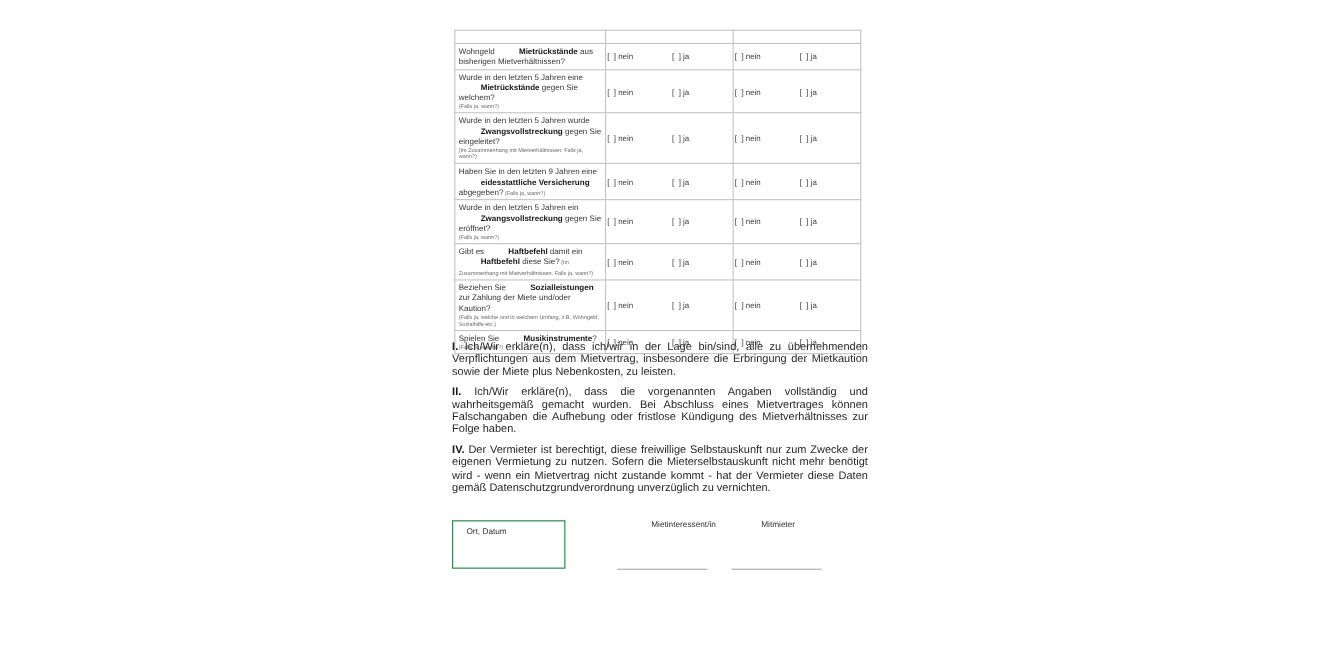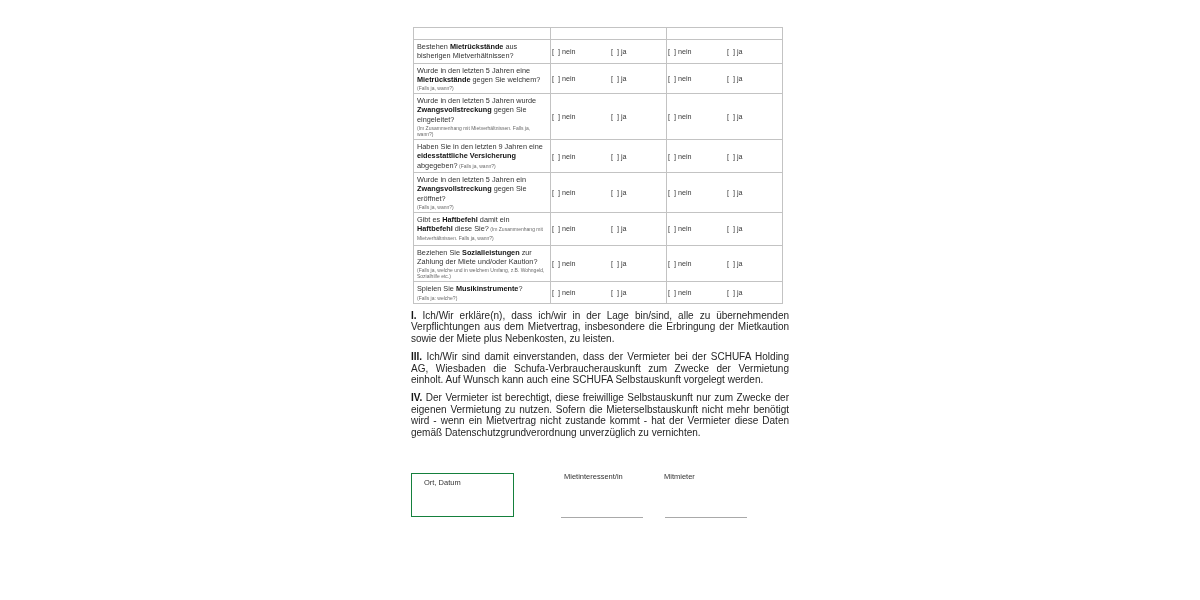--- a/index.html
+++ b/index.html
@@ -10,38 +10,38 @@
   .qtable{
     position:absolute;left:413px;top:27px;width:369px;
     border-collapse:collapse;table-layout:fixed;
   }
   .qtable td{border:1px solid #c3c3c3;}
   .head-row td{height:11px;padding:0;}
   .qcell{
     padding:2px 3px;font-size:7.3px;line-height:9.3px;color:#333;
     vertical-align:top;word-wrap:break-word;
   }
-  .qcell b{color:#141414;}
+  .qcell b{color:#141414;margin-left:20px;}
   .note{font-size:5px;line-height:6px;color:#6b6b6b;display:block;margin-top:1px;}
   .note.inline{display:inline;margin-top:0;}
   .acell{vertical-align:middle;padding:0 0 0 1px;font-size:7.2px;color:#3a3a3a;}
   .cb{white-space:pre;display:inline-block;}
   .acell .cb:first-child{width:59px;}
   .paras{
     position:absolute;left:411px;top:310px;width:378px;
     font-size:10px;line-height:11.4px;color:#262626;text-align:justify;
   }
   .para{margin:0 0 7px 0;}
   .plabel{font-weight:bold;color:#141414;}
   .ort-box{
     position:absolute;left:411px;top:473px;width:103px;height:44px;
     border:1px solid #15803d;box-sizing:border-box;
     font-size:7.5px;color:#333;padding:4px 12px;
   }
-  .sig-label{position:absolute;top:472px;font-size:7.5px;color:#333;}
+  .sig-label{position:absolute;top:472px;font-size:7.5px;color:#333;margin-left:28px;}
   .sig1{left:564px;}
   .sig2{left:664px;text-align:center;}
   .sig-line{position:absolute;top:517px;height:1px;background:#a9a9a9;width:82px;}
   .line1{left:561px;}
   .line2{left:665px;}
 </style>
 </head>
 <body>
 
 <div>
@@ -52,21 +52,21 @@
         <col style="width:116px">
         <col style="width:116px">
     </colgroup>
     <tbody id="qtbody">
         <tr class="head-row">
           <td></td>
           <td></td>
           <td></td>
         </tr>
         <tr>
-          <td class="qcell"><span>Bestehen </span><b>Mietrückstände</b><span> aus bisherigen Mietverhältnissen?</span></td>
+          <td class="qcell"><span>Wohngeld </span><b>Mietrückstände</b><span> aus bisherigen Mietverhältnissen?</span></td>
           <td class="acell"><span class="cb">[  ] nein</span><span class="cb">[  ] ja</span></td>
           <td class="acell"><span class="cb">[  ] nein</span><span class="cb">[  ] ja</span></td>
         </tr>
         <tr>
           <td class="qcell"><span>Wurde in den letzten 5 Jahren eine </span><b>Mietrückstände</b><span> gegen Sie welchem?</span><span class="note">(Falls ja, wann?)</span></td>
           <td class="acell"><span class="cb">[  ] nein</span><span class="cb">[  ] ja</span></td>
           <td class="acell"><span class="cb">[  ] nein</span><span class="cb">[  ] ja</span></td>
         </tr>
         <tr>
           <td class="qcell"><span>Wurde in den letzten 5 Jahren wurde </span><b>Zwangsvollstreckung</b><span> gegen Sie eingeleitet?</span><span class="note">(Im Zusammenhang mit Mietverhältnissen. Falls ja, wann?)</span></td>
@@ -96,21 +96,21 @@
         <tr>
           <td class="qcell"><span>Spielen Sie </span><b>Musikinstrumente</b><span>?</span><span class="note">(Falls ja: welche?)</span></td>
           <td class="acell"><span class="cb">[  ] nein</span><span class="cb">[  ] ja</span></td>
           <td class="acell"><span class="cb">[  ] nein</span><span class="cb">[  ] ja</span></td>
         </tr>
       </tbody>
   </table>
 
   <div class="paras">
     <p class="para"><b class="plabel">I.</b> <span>Ich/Wir erkläre(n), dass ich/wir in der Lage bin/sind, alle zu übernehmenden Verpflichtungen aus dem Mietvertrag, insbesondere die Erbringung der Mietkaution sowie der Miete plus Nebenkosten, zu leisten.</span></p>
-    <p class="para"><b class="plabel">III.</b> <span>Ich/Wir sind damit einverstanden, dass der Vermieter bei der SCHUFA Holding AG, Wiesbaden die Schufa-Verbraucherauskunft zum Zwecke der Vermietung einholt. Auf Wunsch kann auch eine SCHUFA Selbstauskunft vorgelegt werden.</span></p>
+    <p class="para"><b class="plabel">II.</b> <span>Ich/Wir erkläre(n), dass die vorgenannten Angaben vollständig und wahrheitsgemäß gemacht wurden. Bei Abschluss eines Mietvertrages können Falschangaben die Aufhebung oder fristlose Kündigung des Mietverhältnisses zur Folge haben.</span></p>
     <p class="para"><b class="plabel">IV.</b> <span>Der Vermieter ist berechtigt, diese freiwillige Selbstauskunft nur zum Zwecke der eigenen Vermietung zu nutzen. Sofern die Mieterselbstauskunft nicht mehr benötigt wird - wenn ein Mietvertrag nicht zustande kommt - hat der Vermieter diese Daten gemäß Datenschutzgrundverordnung unverzüglich zu vernichten.</span></p>
   </div>
 
   <div class="ort-box">
     <span>Ort, Datum</span>
   </div>
 
   <div class="sig-label sig1">Mietinteressent/in</div>
   <div class="sig-label sig2">Mitmieter</div>
   <div class="sig-line line1"></div>

